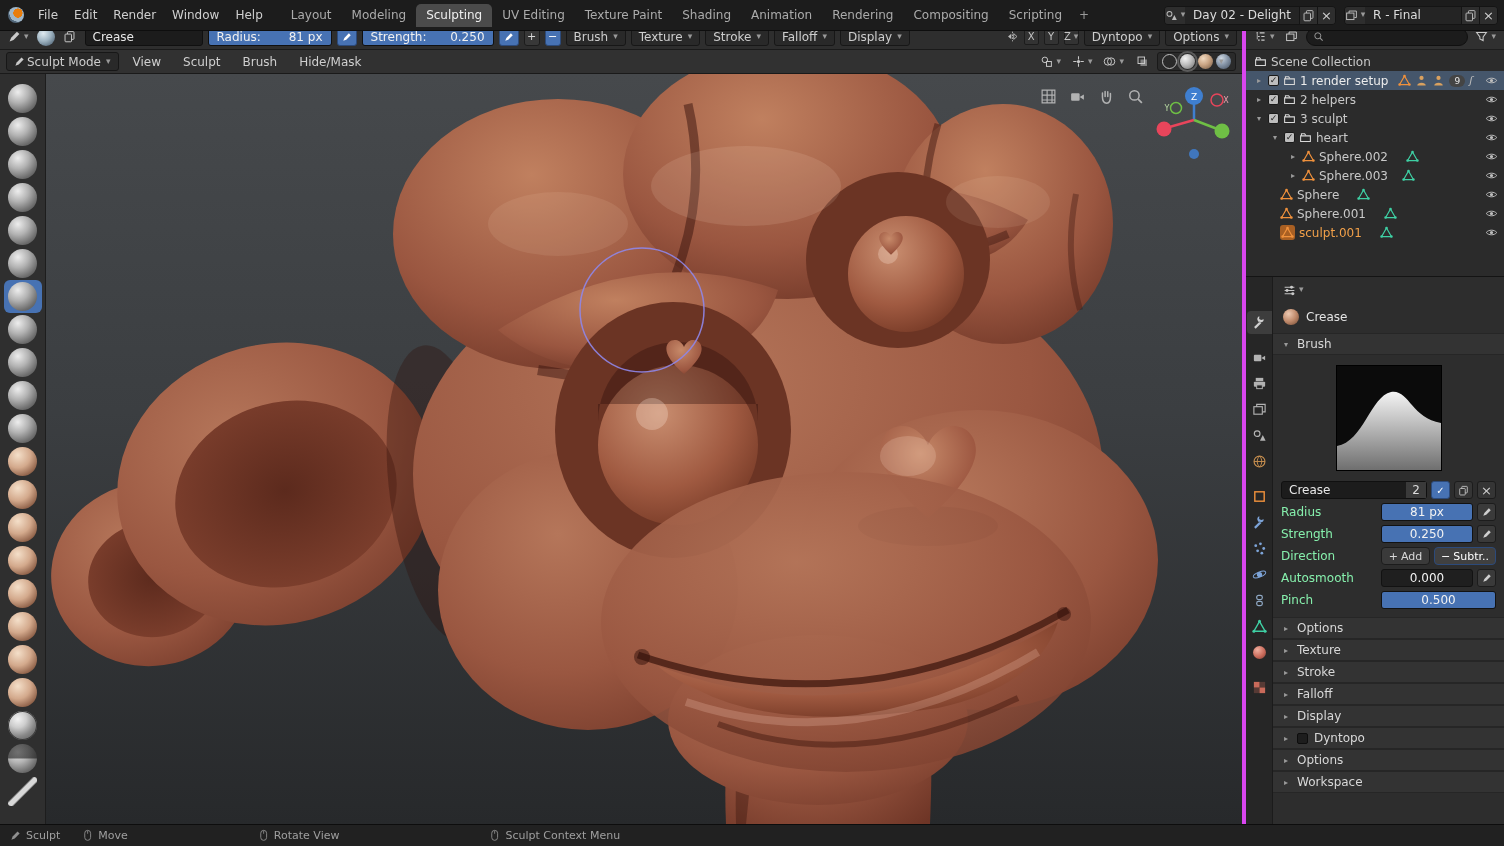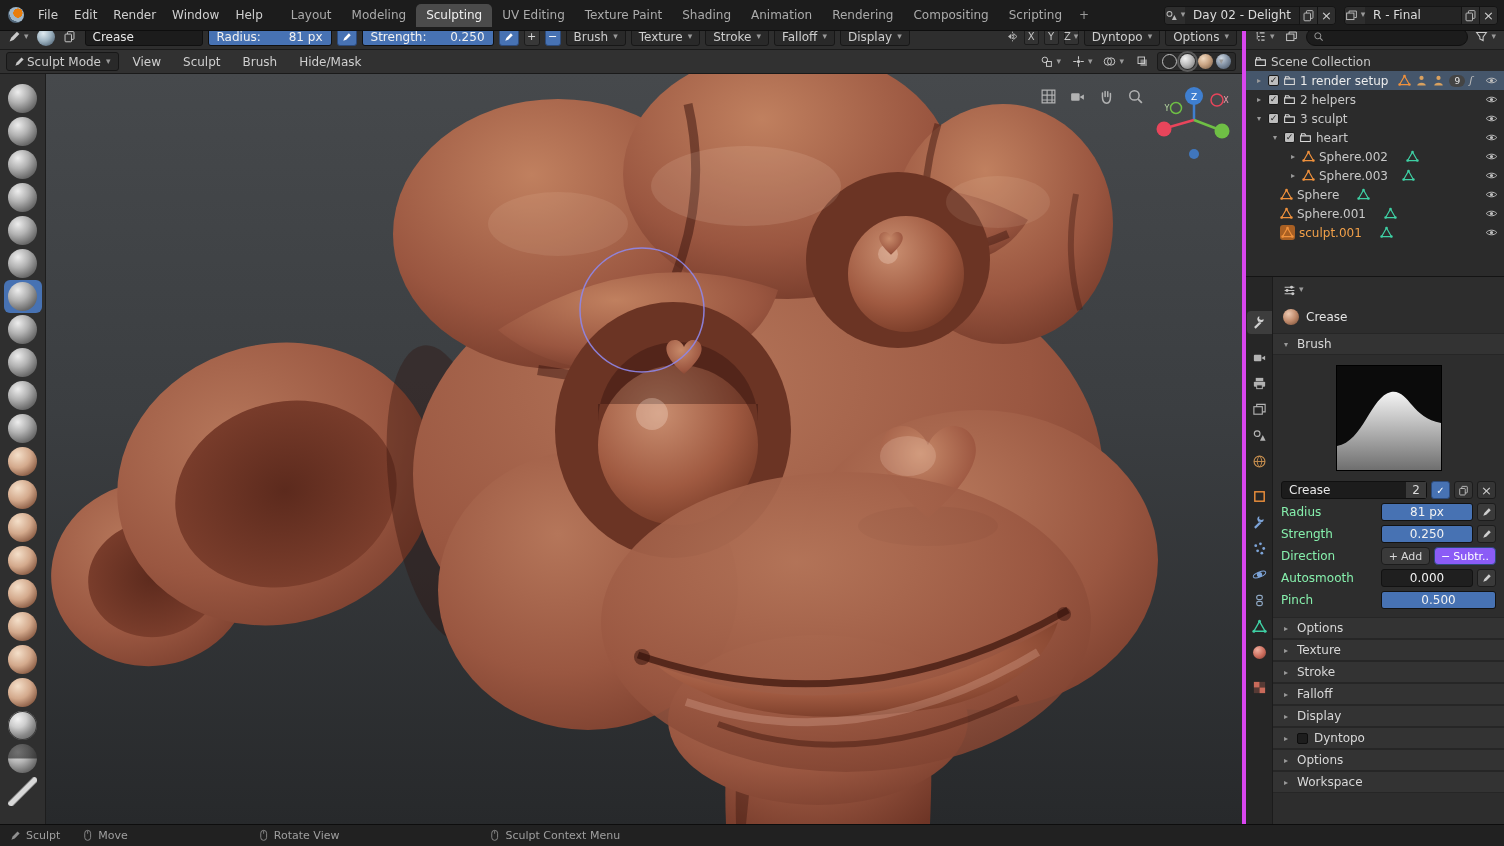--- a/index.html
+++ b/index.html
@@ -134,21 +134,21 @@
   .plabel{width:96px;text-align:left;padding-right:6px;color:#86efac;flex:0 0 auto;white-space:nowrap}
   .pslider{position:relative;flex:1;height:18px;background:#1f1f1f;border:1px solid #121212;border-radius:3px;
     overflow:hidden;display:flex;align-items:center;justify-content:center;color:#f2f2f2}
   .pslider .fill{position:absolute;left:0;top:0;bottom:0;background:#4772b3}
   .pslider span{position:relative}
   .penbtn{width:19px;height:18px;background:#3a3a3a;border:1px solid #1c1c1c;border-radius:3px;
     display:flex;align-items:center;justify-content:center;color:#cfcfcf;flex:0 0 auto}
   .penbtn svg{width:10px;height:10px}
   .dirbtn{height:18px;border:1px solid #1c1c1c;background:#3a3a3a;border-radius:4px;color:#d8d8d8;
     display:flex;align-items:center;justify-content:center;gap:3px;padding:0 6px;font-size:11px;white-space:nowrap}
-  .dirbtn.on{background:#8b5cf6;border-color:#2c4a7a;color:#fff}
+  .dirbtn.on{background:#404040;border-color:#2c4a7a;color:#fff}
   .nfield{flex:1;height:18px;background:#1c1c1c;border:1px solid #101010;border-radius:3px;display:flex;
     align-items:center;padding-left:7px;color:#e8e8e8;gap:4px}
   .nfield .cnt{margin-left:auto;background:#3a3a3a;height:100%;display:flex;align-items:center;padding:0 6px;color:#ddd}
   .sqbtn{width:19px;height:18px;background:#353535;border:1px solid #1c1c1c;border-radius:3px;
     display:flex;align-items:center;justify-content:center;color:#cfcfcf;flex:0 0 auto}
   .sqbtn.blue{background:#4772b3;border-color:#2c4a7a;color:#fff}
   .sqbtn.blue::before{content:"✓";font-size:10px}
   .x-icon::before{content:"×";font-size:13px;color:#cfcfcf}
   .pcheck{width:11px;height:11px;background:#1d1d1d;border:1px solid #0d0d0d;border-radius:2px}
 

